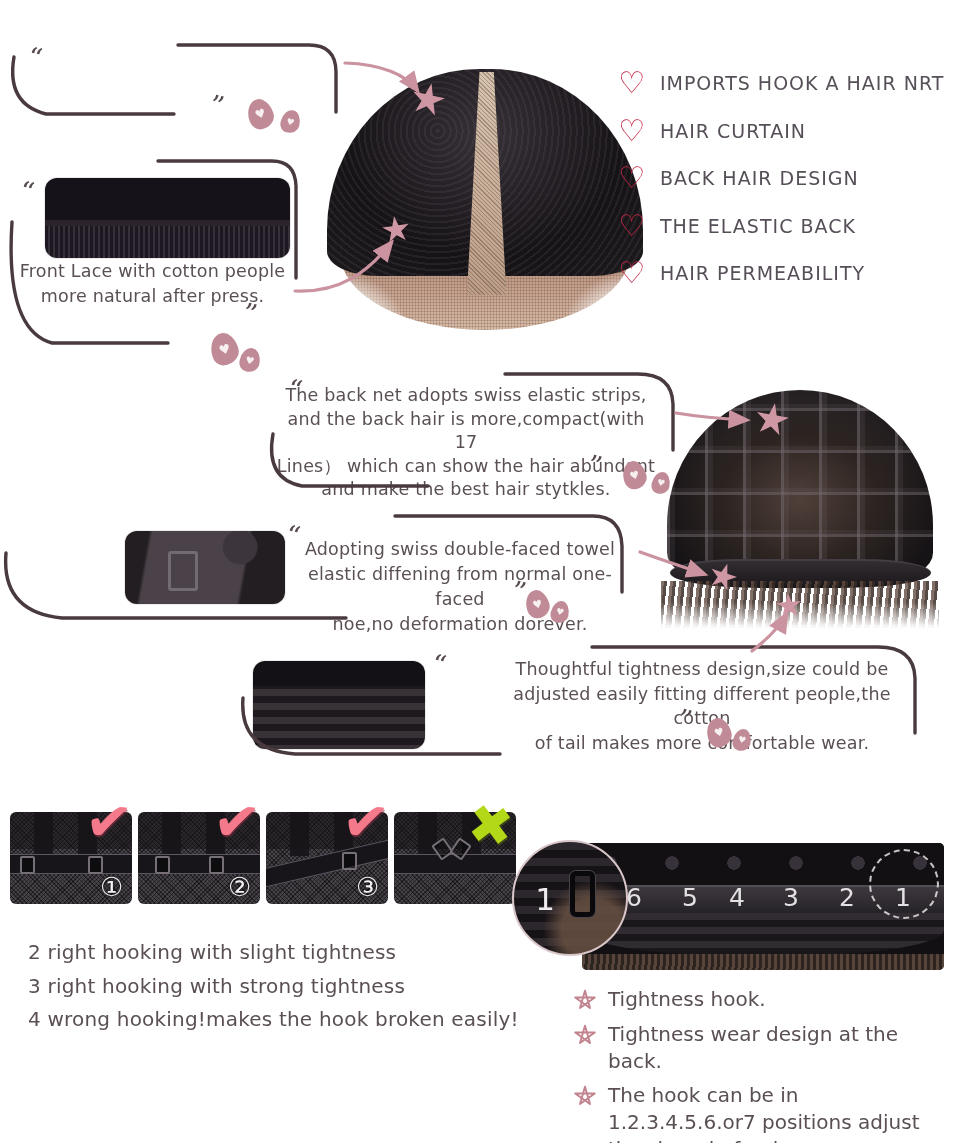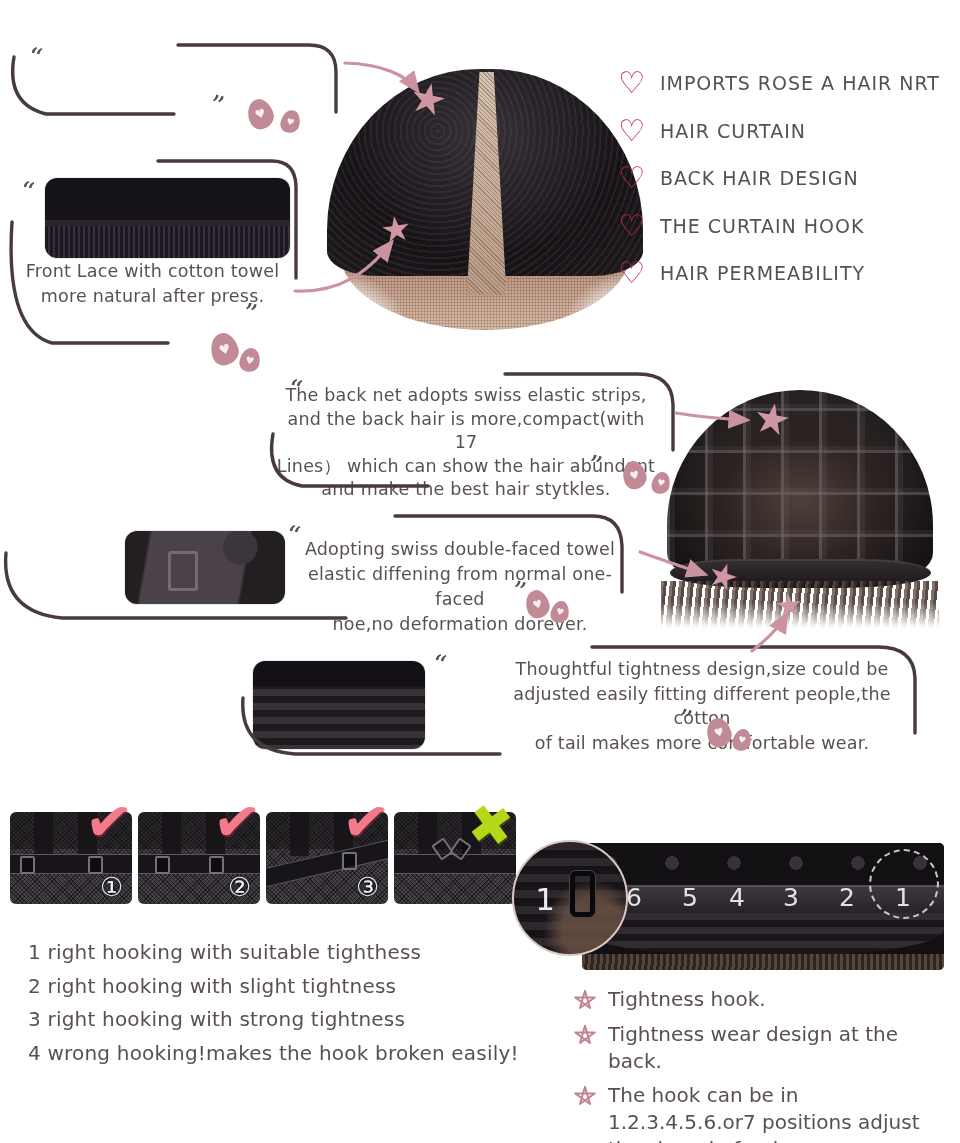--- a/index.html
+++ b/index.html
@@ -141,43 +141,43 @@
     <div class="cap-top-skin"></div>
     <div class="cap-top-dome"></div>
     <div class="cap-top-strip"></div>
     <div class="corner-fade-l"></div>
     <div class="corner-fade-r"></div>
   </div>
 
   <div class="abs" style="left:618px;top:68px;">
     <div class="feat-row">
       <span class="feat-heart">♡</span>
-      <span class="feat-label">IMPORTS ROSE A HAIR NRT</span>
+      <span class="feat-label">IMPORTS HOOK A HAIR NRT</span>
     </div>
     <div class="feat-row">
       <span class="feat-heart">♡</span>
       <span class="feat-label">HAIR CURTAIN</span>
     </div>
     <div class="feat-row">
       <span class="feat-heart">♡</span>
       <span class="feat-label">BACK HAIR DESIGN</span>
     </div>
     <div class="feat-row">
       <span class="feat-heart">♡</span>
-      <span class="feat-label">THE CURTAIN HOOK</span>
+      <span class="feat-label">THE ELASTIC BACK</span>
     </div>
     <div class="feat-row">
       <span class="feat-heart">♡</span>
       <span class="feat-label">HAIR PERMEABILITY</span>
     </div>
   </div>
 
   <div class="inset inset-lace" style="left:45px;top:178px;width:245px;height:80px;"></div>
   <div class="abs bubble" style="left:0px;top:259px;width:305px;">
-    <div>Front Lace with cotton towel</div>
+    <div>Front Lace with cotton people</div>
     <div>more natural after press.</div>
   </div>
   <span class="q" style="left:20px;top:178px;">“</span>
   <span class="q" style="left:243px;top:300px;">”</span>
   <div class="drop" style="left:211px;top:333px;width:27px;height:32px;transform:rotate(-15deg);font-size:13px;">♥</div>
   <div class="drop" style="left:240px;top:348px;width:20px;height:24px;transform:rotate(12deg);font-size:10px;">♥</div>
 
   <div class="abs bubble" style="left:276px;top:384px;width:380px;line-height:23.5px;">
     <div>The back net adopts swiss elastic strips,</div>
     <div>and the back hair is more,compact(with 17</div>
@@ -267,21 +267,20 @@
     <span class="bp-num" style="left:313px;">1</span>
     <div class="bp-dash"></div>
   </div>
 
   <div class="magnifier">
     <span class="mag-num">1</span>
     <div class="mag-hook"></div>
   </div>
 
   <div class="abs" style="left:28px;top:936px;">
-    <div class="hook-note">1 right hooking with suitable tighthess</div>
     <div class="hook-note">2 right hooking with slight tightness</div>
     <div class="hook-note">3 right hooking with strong tightness</div>
     <div class="hook-note">4 wrong hooking!makes the hook broken easily!</div>
   </div>
 
   <div class="abs" style="left:572px;top:986px;">
     <div class="star-row">
       <svg class="star-ic" width="26" height="26" viewBox="0 0 24 24">
           <path d="M12 2.5 L16.6 18.5 L3 8.7 L21 8.7 L7.4 18.5 Z" fill="none" stroke="#c2838f" stroke-width="1.8" stroke-linejoin="round"></path>
         </svg>

